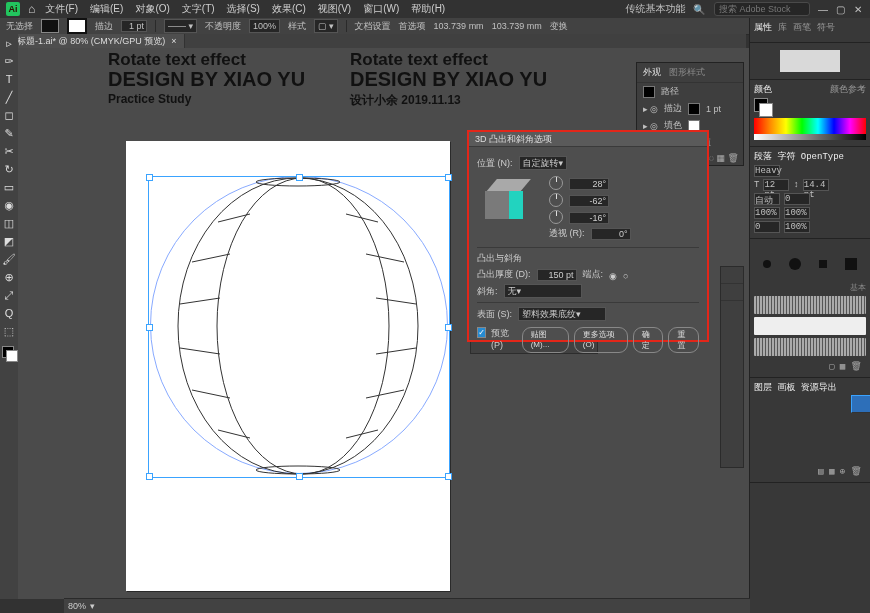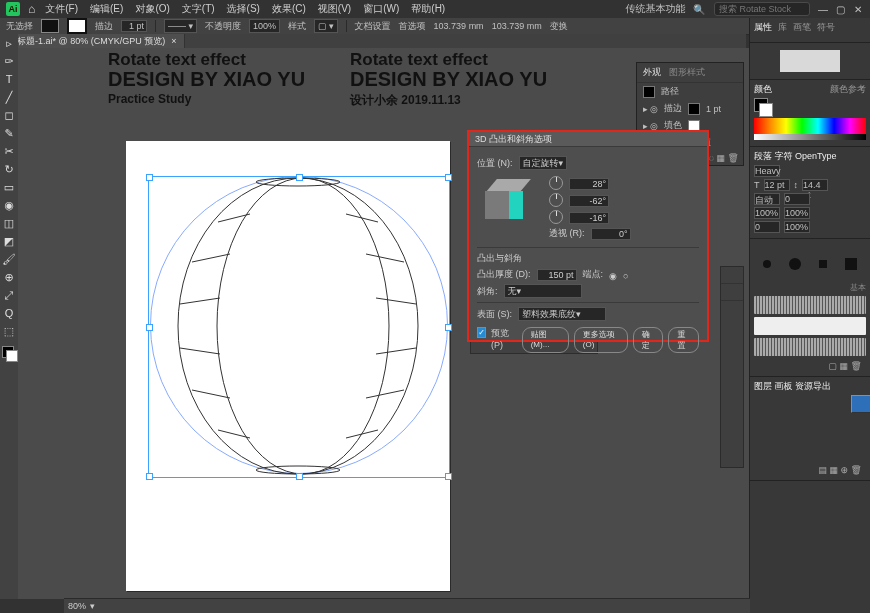--- a/index.html
+++ b/index.html
@@ -39,21 +39,21 @@
   .toolbox{position:absolute;left:0;top:34px;width:18px;bottom:14px;background:#424242;display:flex;flex-direction:column;align-items:center;padding-top:2px;gap:4px;}
   .toolbox .t{width:14px;height:14px;color:#ddd;font-size:11px;display:flex;align-items:center;justify-content:center;}
   .toolbox .t.sel{background:#3a3a3a;border:1px solid #7aa9ff}
   .toolbox .sw{position:relative;width:14px;height:14px;margin-top:4px;}
   .toolbox .swa{position:absolute;width:10px;height:10px;background:#000;border:1px solid #888;}
   .toolbox .swb{position:absolute;left:4px;top:4px;width:10px;height:10px;background:#fff;border:1px solid #888;}
   
   .status{position:absolute;left:18px;bottom:0;right:120px;height:14px;background:#424242;border-top:1px solid #2a2a2a;display:flex;align-items:center;padding-left:4px;color:#ccc;font-size:9px;margin-left:46px;}
   
   .rcol{position:absolute;right:0;top:18px;width:120px;bottom:0;background:#383838;border-left:1px solid #222;}
-  .panel{border-bottom:1px solid #222;padding:3px 4px;font-size:9px;}
+  .panel{border-bottom:1px solid #222;padding:3px 4px;font-size:9px;font-family:Liberation Mono, monospace;}
   .colorpan{height:60px;}
   .spectrum{height:16px;margin-top:4px;background:linear-gradient(90deg,#ff0000,#ff8800,#ffff00,#00ff00,#00ffff,#0000ff,#ff00ff,#ff0000);}
   .whiteblack{height:6px;background:linear-gradient(90deg,#fff,#000)}
   .brushbig{height:36px;display:flex;align-items:center;justify-content:space-around;margin-top:4px;}
   .brushdot{width:8px;height:8px;background:#111;border-radius:50%;}
   .brushdot.r{border-radius:0;}
   .strokerow{height:18px;margin:3px 0;background:#ccc;border-radius:1px;}
   .strokerow.tex{background:repeating-linear-gradient(90deg,#aaa 0 2px,#555 2px 3px)}
   .r-row{display:flex;align-items:center;gap:4px;margin:2px 0;}
   .r-row .box{width:24px;height:10px;background:#262626;border:1px solid #555;}
@@ -101,21 +101,21 @@
   <span class="item">对象(O)</span>
   <span class="item">文字(T)</span>
   <span class="item">选择(S)</span>
   <span class="item">效果(C)</span>
   <span class="item">视图(V)</span>
   <span class="item">窗口(W)</span>
   <span class="item">帮助(H)</span>
   <div class="right">
     <span>传统基本功能</span>
     <span>🔍</span>
-    <div class="search">搜索 Rotate Stock</div>
+    <div class="search">搜索 Adobe Stock</div>
     <span class="winctl">—</span>
     <span class="winctl">▢</span>
     <span class="winctl">✕</span>
   </div>
 </div>
 
 <div class="ctrlbar">
   <span>无选择</span>
   <div class="swatch"></div>
   <div class="swatch" style="background:#fff;border:2px solid #111;"></div>

